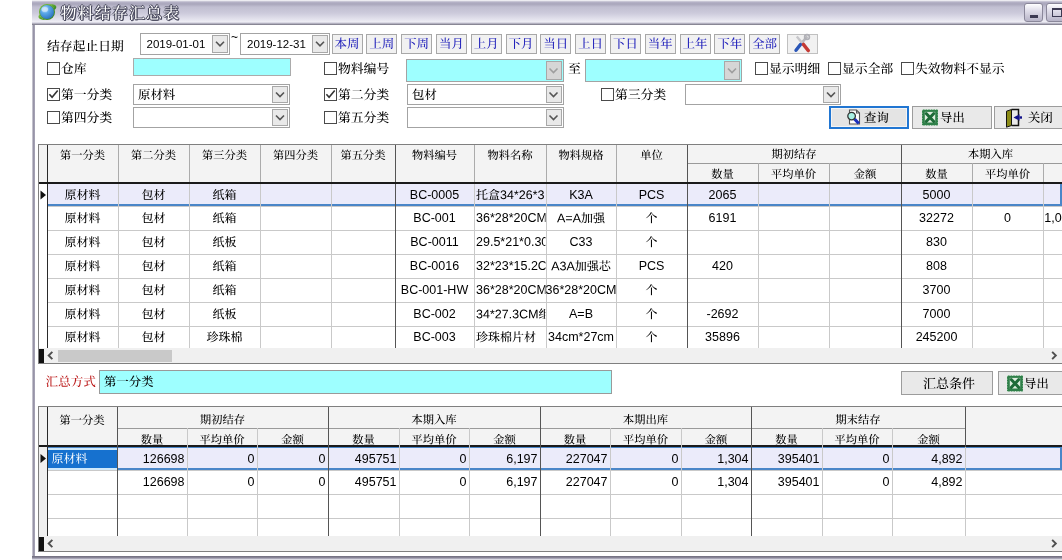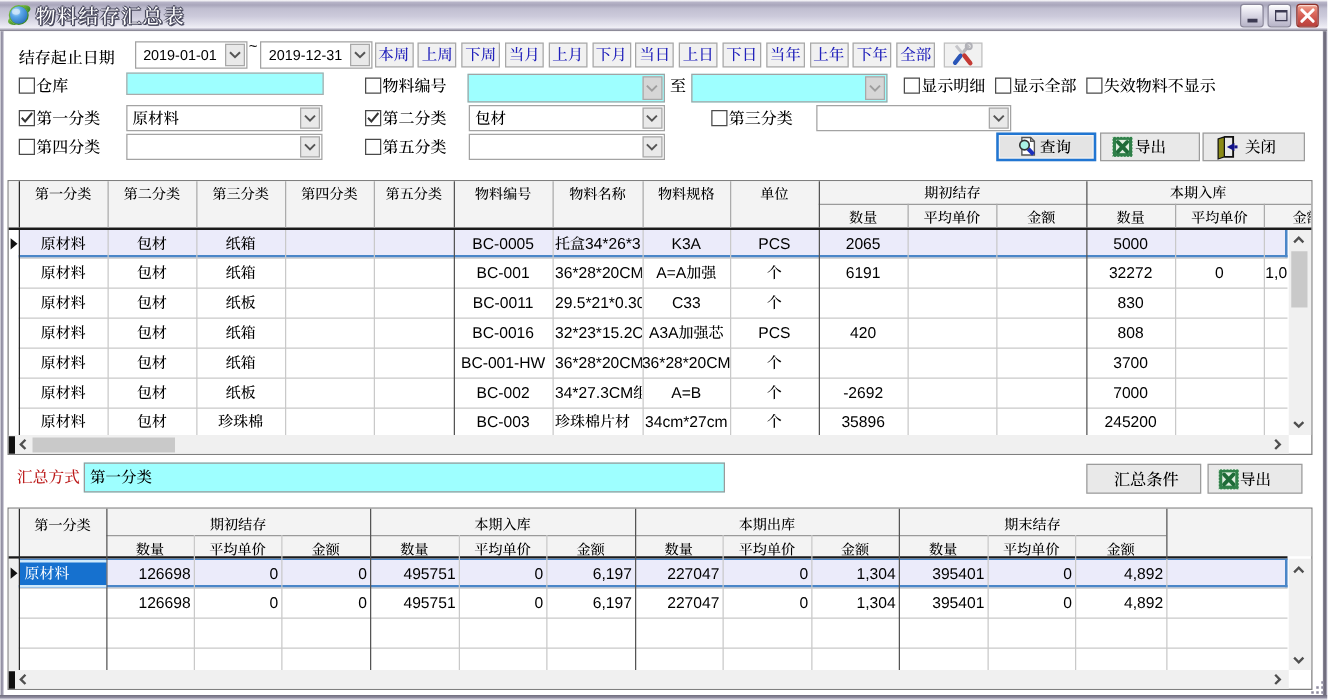--- a/index.html
+++ b/index.html
@@ -1,14 +1,14 @@
 <!DOCTYPE html>
 <html><head><meta charset="utf-8"><style>
 html,body{margin:0;padding:0;width:1062px;height:560px;overflow:hidden;background:#fff;font-family:"Liberation Sans",sans-serif;}
-#w{position:relative;width:968px;height:560px;}
+#w{position:relative;width:968px;height:560px;margin-left:32px;}
 #w>div{position:absolute;box-sizing:border-box;}
 #ov{position:absolute;left:0;top:0;z-index:50;}
 </style></head><body>
 <div id="w">
 <div style="left:0px;top:0px;width:1062px;height:25px;background:linear-gradient(#ffffff 0px,#b6b3c7 2px,#a9a6bb 4px,#c1bfd1 7px,#cccadb 13px,#e6e5ef 20px,#efeef5 22px,#c7c5d4 23px,#74717f 25px);"></div>
 <div style="left:0px;top:25px;width:3px;height:531px;background:linear-gradient(to right,#f4f4f8 0px,#918ea1 1px,#aaa7b9 3px);"></div>
 <div style="left:1058px;top:25px;width:4px;height:531px;background:linear-gradient(to right,#c6c4d2 0px,#716e7e 1px,#716e7e 2.5px,#b5b2c4 3.5px);"></div>
 <div style="left:0px;top:556px;width:1062px;height:4px;background:linear-gradient(#6f6c7c 0px,#8e8b9e 2px,#c5c3d1 3px,#eeeef3 4px);"></div>
 <div style="left:3px;top:25px;width:1055px;height:531px;background:#fff;"></div>
 <div style="left:992px;top:3px;width:18.5px;height:18.5px;background:linear-gradient(#fdfdfe 0px,#e3e1ec 6px,#c6c3d4 13px,#b0adc2 19px);border:1px solid #8a879a;border-radius:3px;box-shadow:inset 0 1px 0 rgba(255,255,255,.6);"></div>

